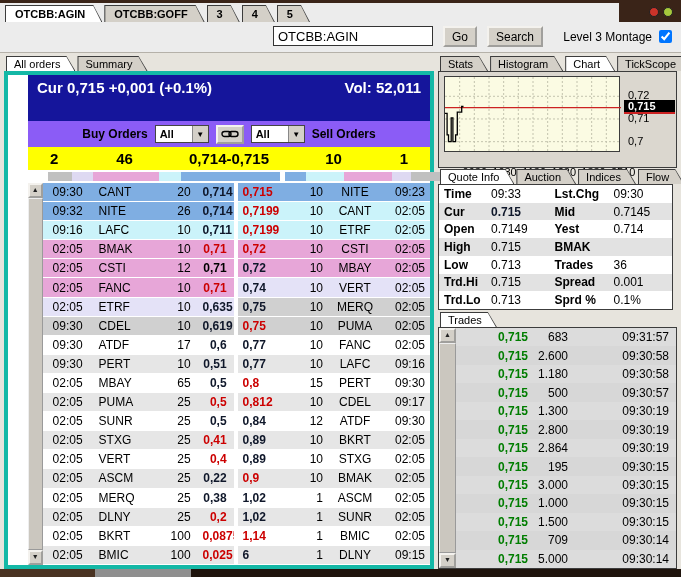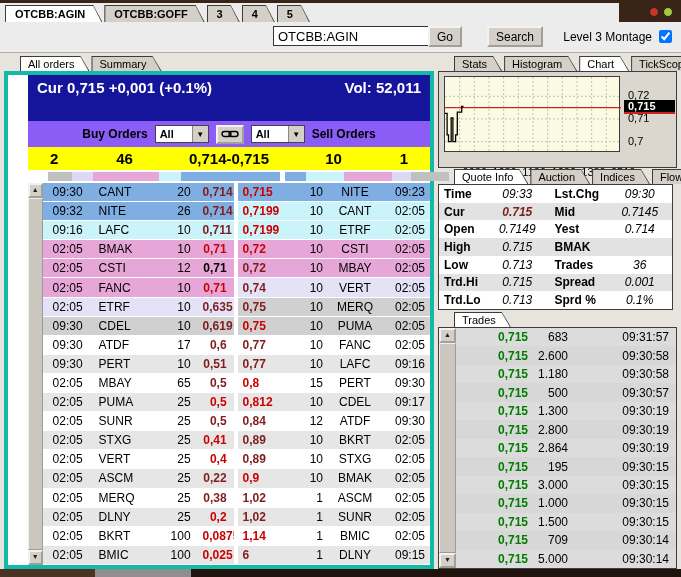--- a/index.html
+++ b/index.html
@@ -23,27 +23,27 @@
               clip-path:polygon(0 0, calc(100% - 8px) 0, 100% 100%, 0 100%); }
   .tab.active .ti { background:#fff; }
   .apptabs .tab .ti { font-weight:bold; }
 
   .header { position:relative; height:31px; background:#ececec; border-bottom:1px solid #b5b1a9; }
   .title { position:absolute; left:9px; top:7px; font-size:14px; font-weight:bold; }
   .syminput { position:absolute; left:273px; top:4px; width:160px; height:20px; border:1px solid #333;
               font-size:13px; padding-left:4px; background:#fff; font-family:"Liberation Sans",sans-serif; }
   .btn3d { position:absolute; top:4px; height:21px; background:#d4d0c8; border:2px outset #f4f2ee;
            font-size:12px; font-family:"Liberation Sans",sans-serif; cursor:pointer; }
-  .go { left:428px; width:34px; } .search { left:487px; width:56px; }
+  .go { left:443px; width:34px; } .search { left:487px; width:56px; }
   .montage-label { position:absolute; right:29px; top:8px; font-size:12px; }
   .montage-cb { position:absolute; right:9px; top:8px; width:13px; height:13px; }
 
   
   .main { position:absolute; top:56px; left:0; right:0; bottom:8px; }
-  .ptabs { display:flex; height:15px; margin-left:16px; align-items:flex-end; }
+  .ptabs { display:flex; height:15px; margin-left:2px; align-items:flex-end; }
   .ptabs .tab .ti { padding:1px 14px 1px 7px; font-size:11px; }
 
   .left-panel { position:absolute; left:4px; top:0; width:430px; bottom:0; }
   .lbox { position:absolute; top:15px; left:0; right:0; bottom:0; border:4px solid #14b8a6;
           background:#fff; display:flex; flex-direction:column;padding-left:20px; }
 
   .navy { height:46px; background:#15159b; color:#fff; font-size:15px; font-weight:bold;
           display:flex; justify-content:space-between; padding:4px 9px 0 9px; }
   .filter { height:26px; background:#8b5cf6; display:flex; align-items:center; justify-content:center;
             gap:7px; font-size:12px; font-weight:bold; }
@@ -75,41 +75,41 @@
   .ahalf { display:grid; grid-template-columns:66px 1fr 48px 46px; align-items:center;
            font-size:12px; padding-right:5px; }
   .ahalf .px { font-weight:bold; padding-left:5px; }
   .ahalf .sz { text-align:right; padding-right:8px; }
   .ahalf .mm { text-align:center; }
   .ahalf .tm { text-align:right; }
 
   .bg-blue { background:#7faee2; } .bg-cyan { background:#cbf3fa; } .bg-pink { background:#e7a6d8; }
   .bg-lav  { background:#e4e2f7; } .bg-gray { background:#d0d0d0; } .bg-white{ background:#ffffff; }
   .bg-alt  { background:#e6e6e6; }
-  .tg { color:#7f1d1d; } .tr { color:#cc0000; } .tk { color:#000; }
+  .tg { color:#0f172a; } .tr { color:#cc0000; } .tk { color:#000; }
 
   .right-panel { position:absolute; left:438px; top:0; width:239px; bottom:0; }
   .chart-box { position:absolute; top:15px; left:0; right:0; height:97px; border:1px solid #3c3c3c;
                background:#dbd7cf; }
   .plot { position:absolute; left:5px; top:4px; width:176px; height:76px; background:#fbfbe3;
           border:1px solid #3c3c3c; }
   .plot svg { position:absolute; left:0; top:0; }
   .ylabels { position:absolute; left:185px; top:4px; right:1px; height:76px; font-size:11px; }
   .ylab { position:absolute; left:0; right:0; padding-left:4px; height:12px; line-height:12px; }
   .ylab.cur { background:#000; color:#fff; font-weight:bold; border-bottom:2px solid #cc2222; height:14px; }
   .xlabels { position:absolute; left:5px; top:94px; width:178px; height:12px; font-size:11px;margin-left:16px; }
   .xlab { position:absolute; transform:translateX(-50%); }
 
   .info-tabs { position:absolute; top:113px; left:0; }
   .quote-box { position:absolute; top:128px; left:0; right:4px; height:126px; border:1px solid #3c3c3c;
                background:#fff; display:flex; flex-direction:column; }
   .qrow { flex:1; display:grid; grid-template-columns:52px 1fr 64px 1fr; align-items:center; font-size:12px; }
   .qrow.alt { background:#e2e2e2; }
   .ql { font-weight:bold; padding-left:5px; white-space:nowrap; }
-  .qv { text-align:center; padding-right:6px;font-style:italic; }
+  .qv { text-align:left; padding-right:6px; }
   .qv.tg { font-weight:bold; }
 
   .trades-tabs { position:absolute; top:256px; left:0; }
   .trades-box { position:absolute; top:271px; left:0; right:0; bottom:0; border:1px solid #3c3c3c;
                 background:#dcdcdc; display:flex; }
   .trow { flex:1; display:grid; grid-template-columns:72px 1fr 78px; align-items:center; font-size:12px; min-height:0; }
   .trow.alt { background:#d7d7d7; }
   .trow .tp { text-align:right; font-weight:bold; color:#007d00; }
   .trow .ts { text-align:right; padding-right:30px; }
   .trow .tt { text-align:right; padding-right:7px; }

